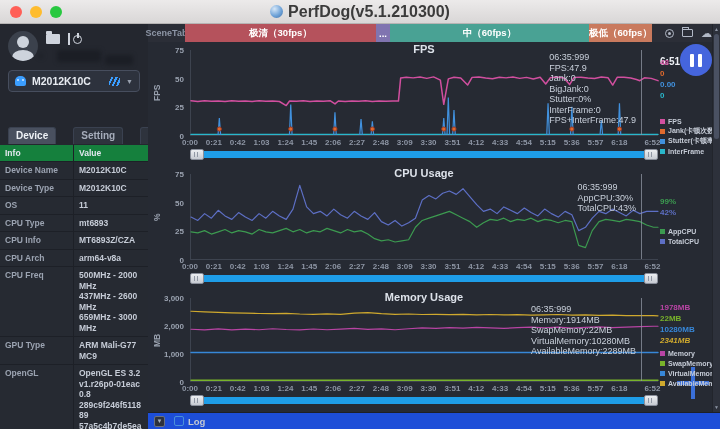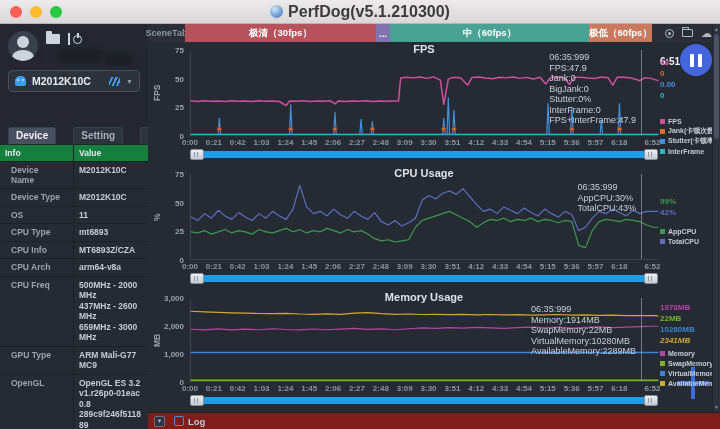--- a/index.html
+++ b/index.html
@@ -38,21 +38,21 @@
   .gicon::after{content:"";position:absolute;left:2px;top:2px;width:7px;height:7px;border:1.5px solid #e3e8ef;border-radius:50%;border-left-color:transparent;border-bottom-color:transparent;transform:rotate(45deg)}
   
   .tabs{position:absolute;top:103px;left:8px;display:flex;gap:17px}
   .tab{font-size:10px;font-weight:bold;color:#a6adbb;background:#2e333d;border:1px solid #3a4150;border-bottom:none;padding:2px 7px 3px;border-radius:3px 3px 0 0}
   .tab.active{background:#49505f;color:#eef1f6}
   .tbl{position:absolute;top:121px;left:0;right:0;bottom:0;font-size:8.5px;font-weight:bold;overflow:hidden}
   .hrow{display:flex;background:#15803d;color:#e2e7ef}
   .hrow .c1{padding:3px 5px;width:74px;flex:none;border-right:1px solid #1d2027}
   .hrow .c2{padding:3px 5px;flex:1}
   .trow{display:flex;border-top:1px solid #1d2027;background:#262a32}
-  .trow .c1{padding:3px 11px;width:74px;flex:none;border-right:1px solid #1d2027;color:#9ba3b1}
+  .trow .c1{padding:3px 5px;width:74px;flex:none;border-right:1px solid #1d2027;color:#9ba3b1}
   .trow .c2{padding:3px 5px;flex:1;color:#c6ccd7;white-space:pre-line;word-break:break-all;line-height:10.5px}
   
   .scenebar{position:absolute;top:0;left:0;right:0;height:18px;background:#2b2e37;display:flex;align-items:stretch}
   .scene-label{width:37px;flex:none;font-size:9px;font-weight:bold;color:#8d96a6;display:flex;align-items:center;justify-content:center}
   .seg{display:flex;align-items:center;justify-content:center;color:#fff;font-size:9.5px;font-weight:bold;flex:none;white-space:nowrap;overflow:hidden}
   .scene-icons{flex:1;display:flex;align-items:center;justify-content:flex-end;gap:8px;padding-right:8px;color:#b2b9c6}
   .loc{width:9px;height:9px;border:1.5px solid #b2b9c6;border-radius:50%;position:relative}
   .loc::after{content:"";position:absolute;left:2px;top:2px;width:3px;height:3px;border-radius:50%;background:#b2b9c6}
   .fold2{width:11px;height:8px;border:1.5px solid #b2b9c6;border-radius:1px;position:relative}
   .fold2::before{content:"";position:absolute;top:-3px;left:-1px;width:5px;height:2px;border:1.5px solid #b2b9c6;border-bottom:none;border-radius:1px 1px 0 0}
@@ -84,21 +84,21 @@
   .litem{display:flex;align-items:center;gap:3px;height:10px;font-size:7px;font-weight:bold;color:#c6ccd7;white-space:nowrap;overflow:hidden;text-overflow:ellipsis}
   .sw{width:5px;height:5px;flex:none}
   .plusbtn{position:absolute;right:2px;top:76px;width:34px;height:34px}
   .plusbtn::before{content:"";position:absolute;left:15px;top:1px;width:4px;height:32px;background:#3a6fd8}
   .plusbtn::after{content:"";position:absolute;left:1px;top:15px;width:32px;height:4px;background:#3a6fd8}
   
   .vscroll{position:absolute;right:0;top:0;width:8px;bottom:17px;background:#2d313b;border-left:1px solid #22252c}
   .vthumb{position:absolute;left:1px;right:1px;top:10px;height:105px;background:#4a5162;border-radius:3px}
   .varrow{position:absolute;left:0;right:0;text-align:center;font-size:5px;color:#8d95a4}
   .varrow.up{top:2px}.varrow.dn{bottom:2px}
-  .bottombar{position:absolute;left:0;right:0;bottom:0;height:17px;background:#7f1d1d;border-top:1px solid #1d2027;display:flex;align-items:center;gap:9px;padding-left:6px}
+  .bottombar{position:absolute;left:0;right:0;bottom:0;height:17px;background:#1d4ed8;border-top:1px solid #1d2027;display:flex;align-items:center;gap:9px;padding-left:6px}
   .expandbtn{width:11px;height:11px;border:1px solid #6a7180;border-radius:2px;background:#2d323c;color:#aab1bd;font-size:6px;display:flex;align-items:center;justify-content:center}
   .logbox{display:flex;align-items:center;gap:4px}
   .cb{width:10px;height:10px;border:1px solid #4a90d9;border-radius:2px}
   .loglbl{font-size:9.5px;font-weight:bold;color:#c2c8d2}
 </style>
 </head>
 <body>
 
 <div class="titlebar">
   <div class="lights">

